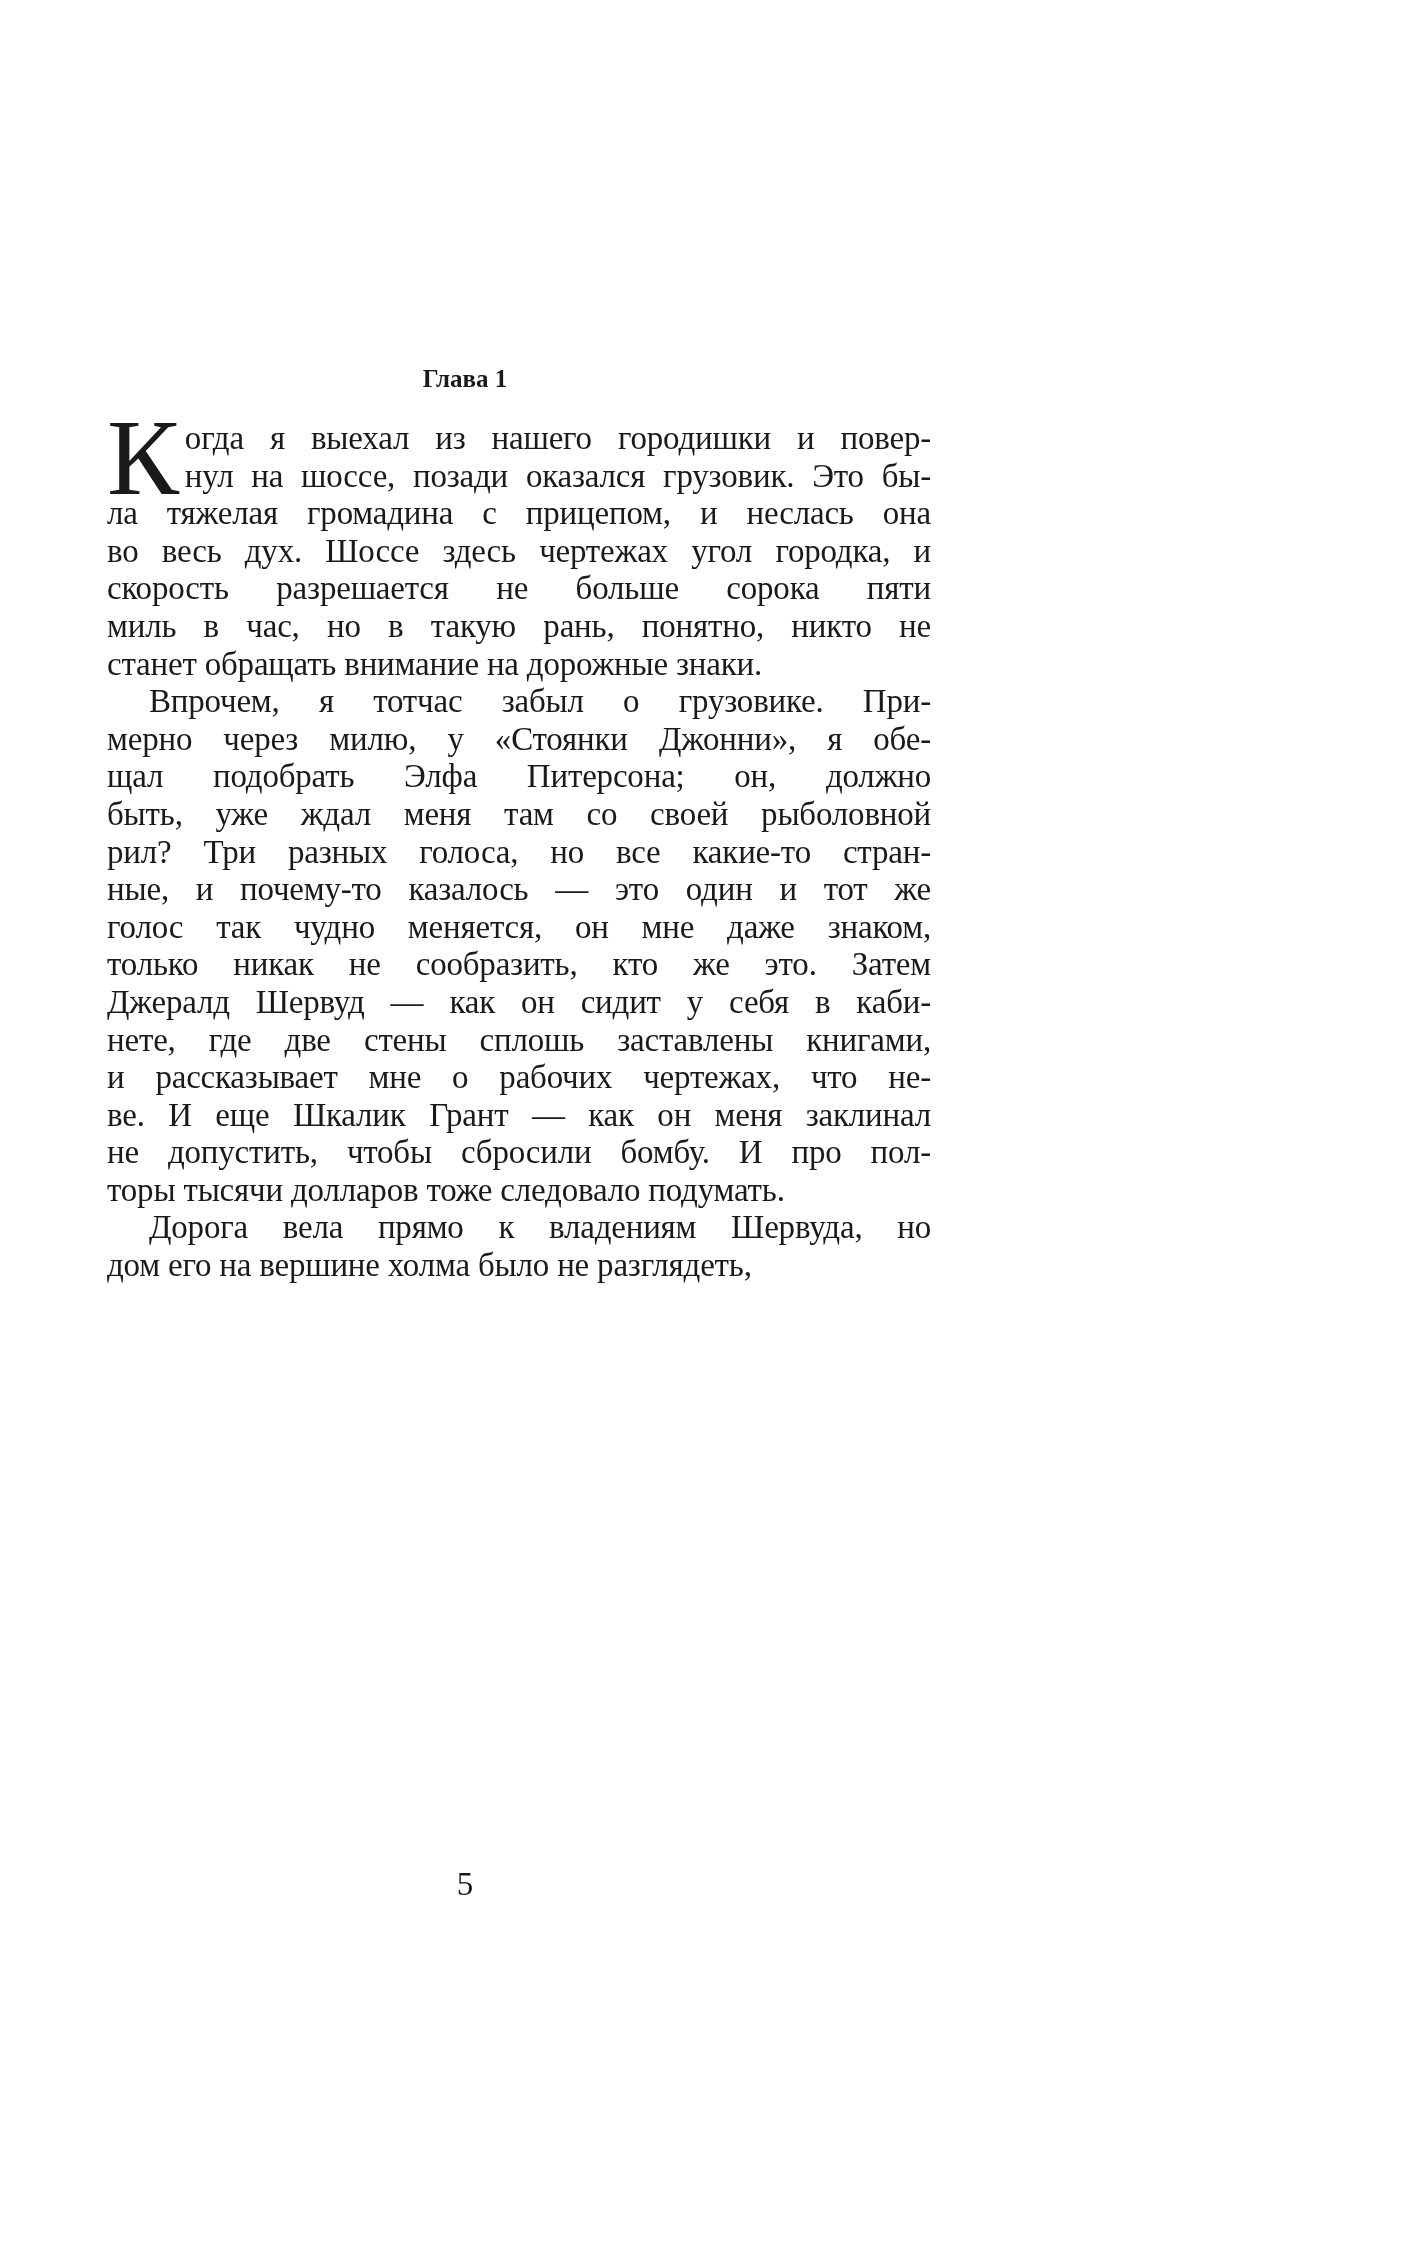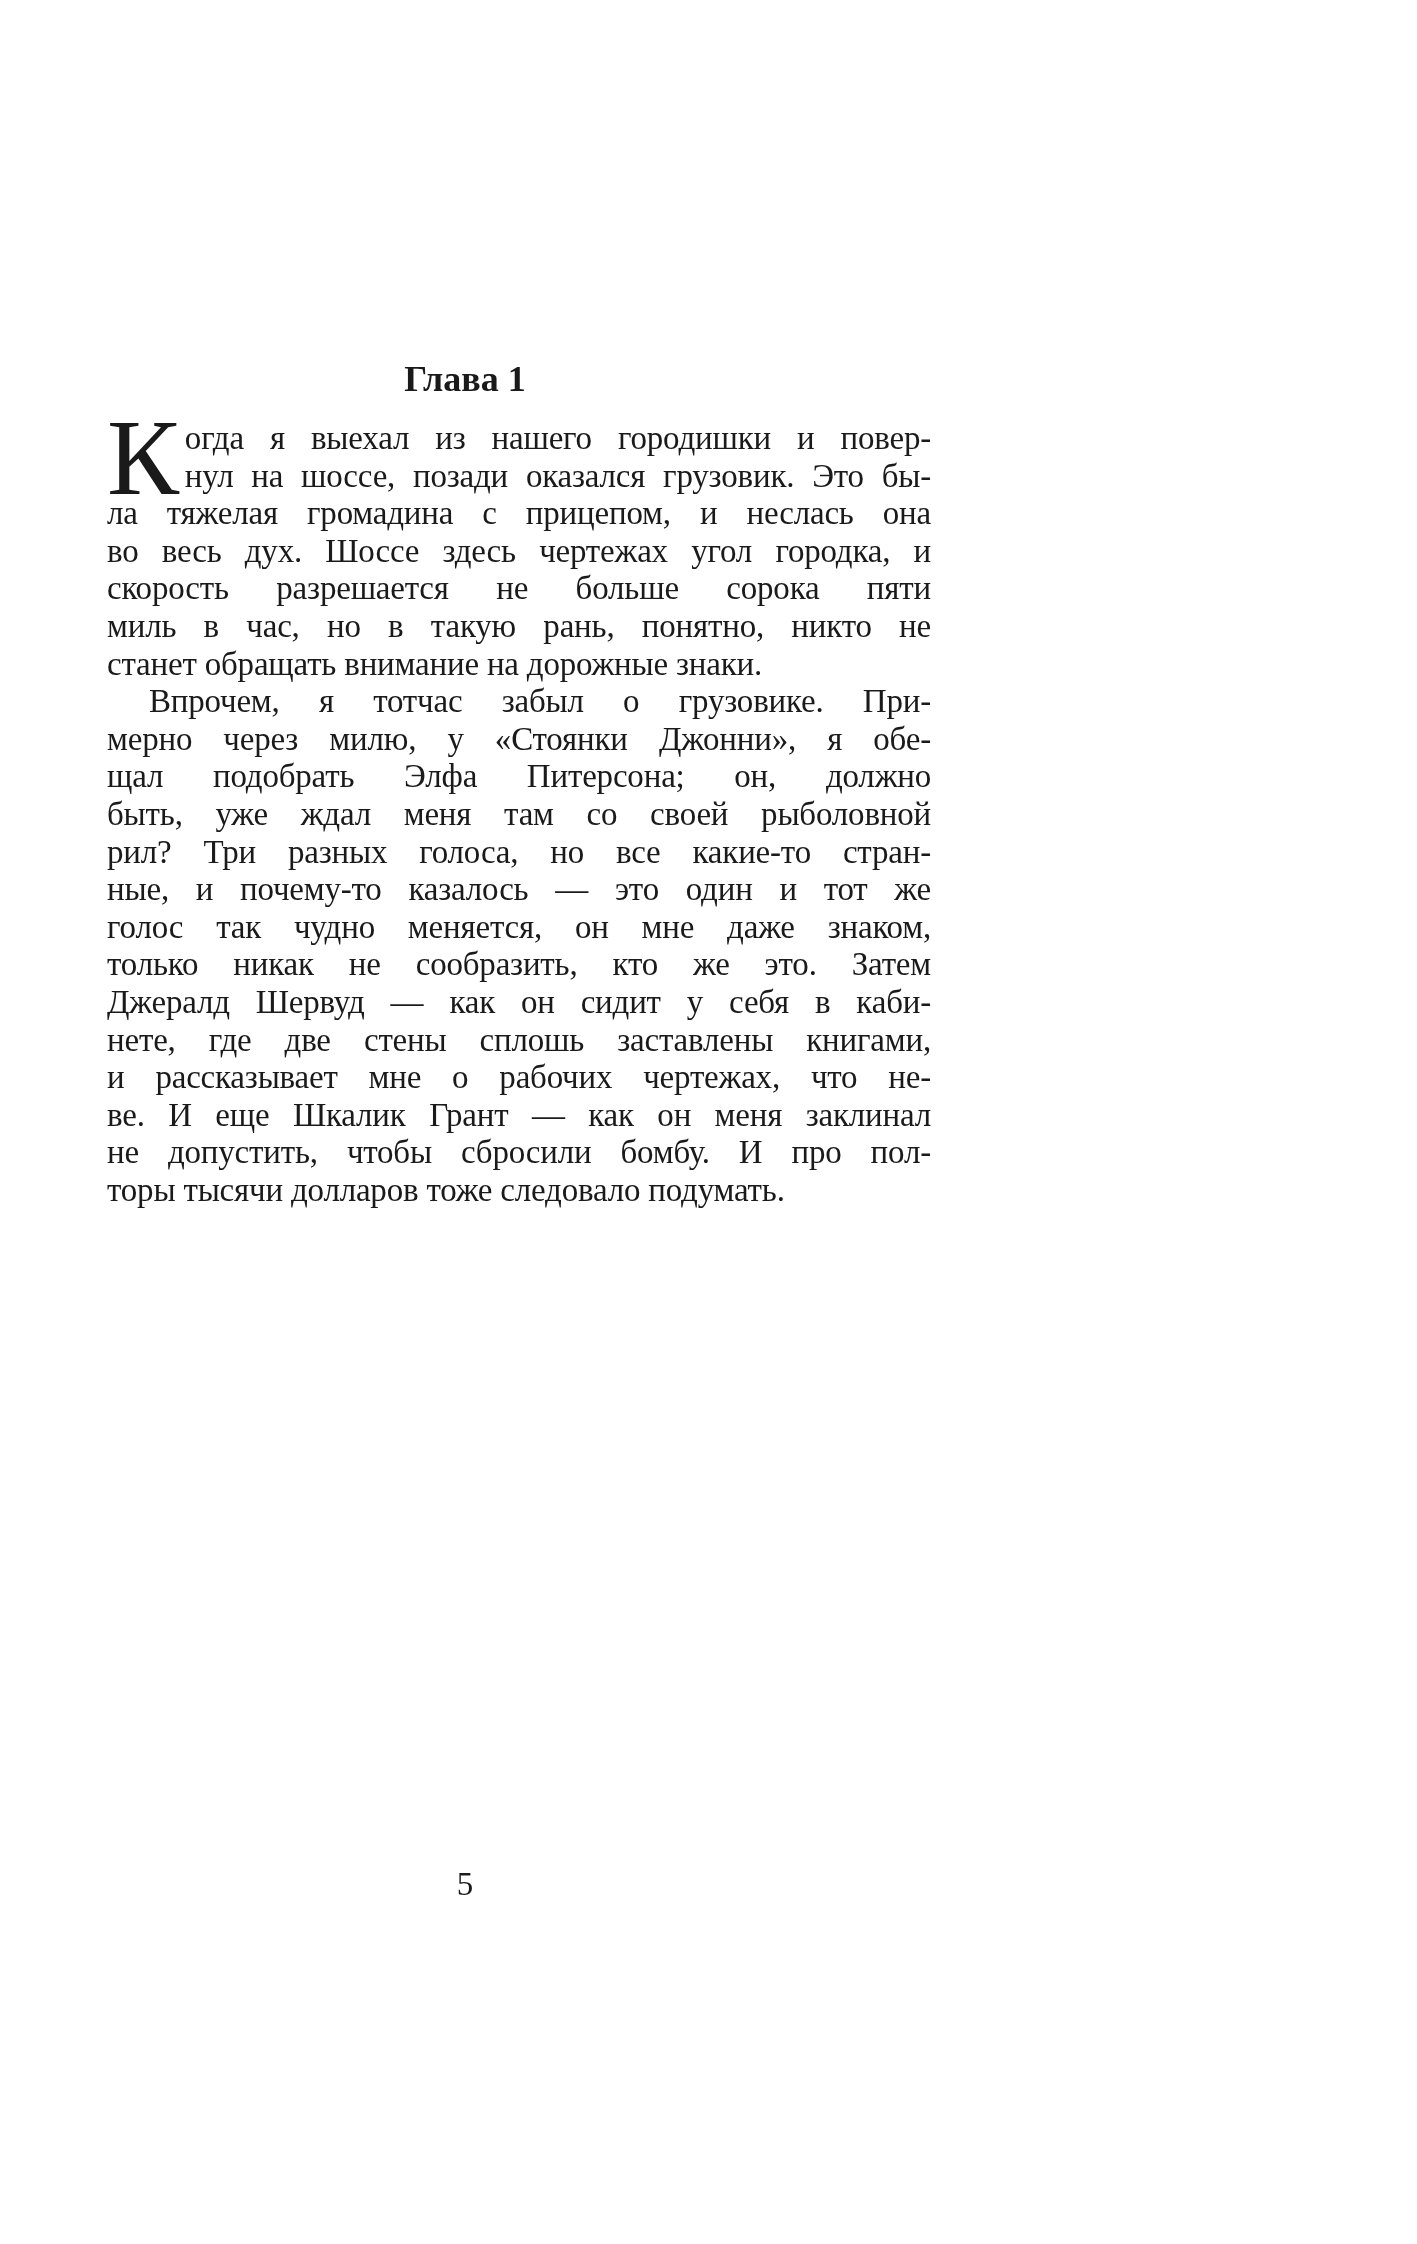--- a/index.html
+++ b/index.html
@@ -19,21 +19,21 @@
   }
   .text-area {
     position: absolute;
     left: 107px;
     top: 0;
     width: 824px;
     height: 2244px;
   }
   .heading {
     margin: 358px 0 20px 0;
-    font-size: 36px;
+    font-size: 25px;
     line-height: 42px;
     font-weight: bold;
     text-align: center;
     position: relative;
     left: -54px;
   }
   .para {
     margin: 0;
     font-size: 33px;
     line-height: 37.6px;
@@ -93,16 +93,20 @@
           <span class="line">ные, и почему-то казалось — это один и тот же</span>
           <span class="line">голос так чудно меняется, он мне даже знаком,</span>
           <span class="line">только никак не сообразить, кто же это. Затем</span>
           <span class="line">Джералд Шервуд — как он сидит у себя в каби-</span>
           <span class="line">нете, где две стены сплошь заставлены книгами,</span>
           <span class="line">и рассказывает мне о рабочих чертежах, что не-</span>
           <span class="line">ве. И еще Шкалик Грант — как он меня заклинал</span>
           <span class="line">не допустить, чтобы сбросили бомбу. И про пол-</span>
           <span class="line last">торы тысячи долларов тоже следовало подумать.</span>
         </p>
+        <p class="para">
+          <span class="line indent">Дорога вела прямо к владениям Шервуда, но</span>
+          <span class="line last">дом его на вершине холма было не разглядеть,</span>
+        </p>
       </div>
     <div class="folio">5</div>
   </div>
 </div>
 
 </body></html>

